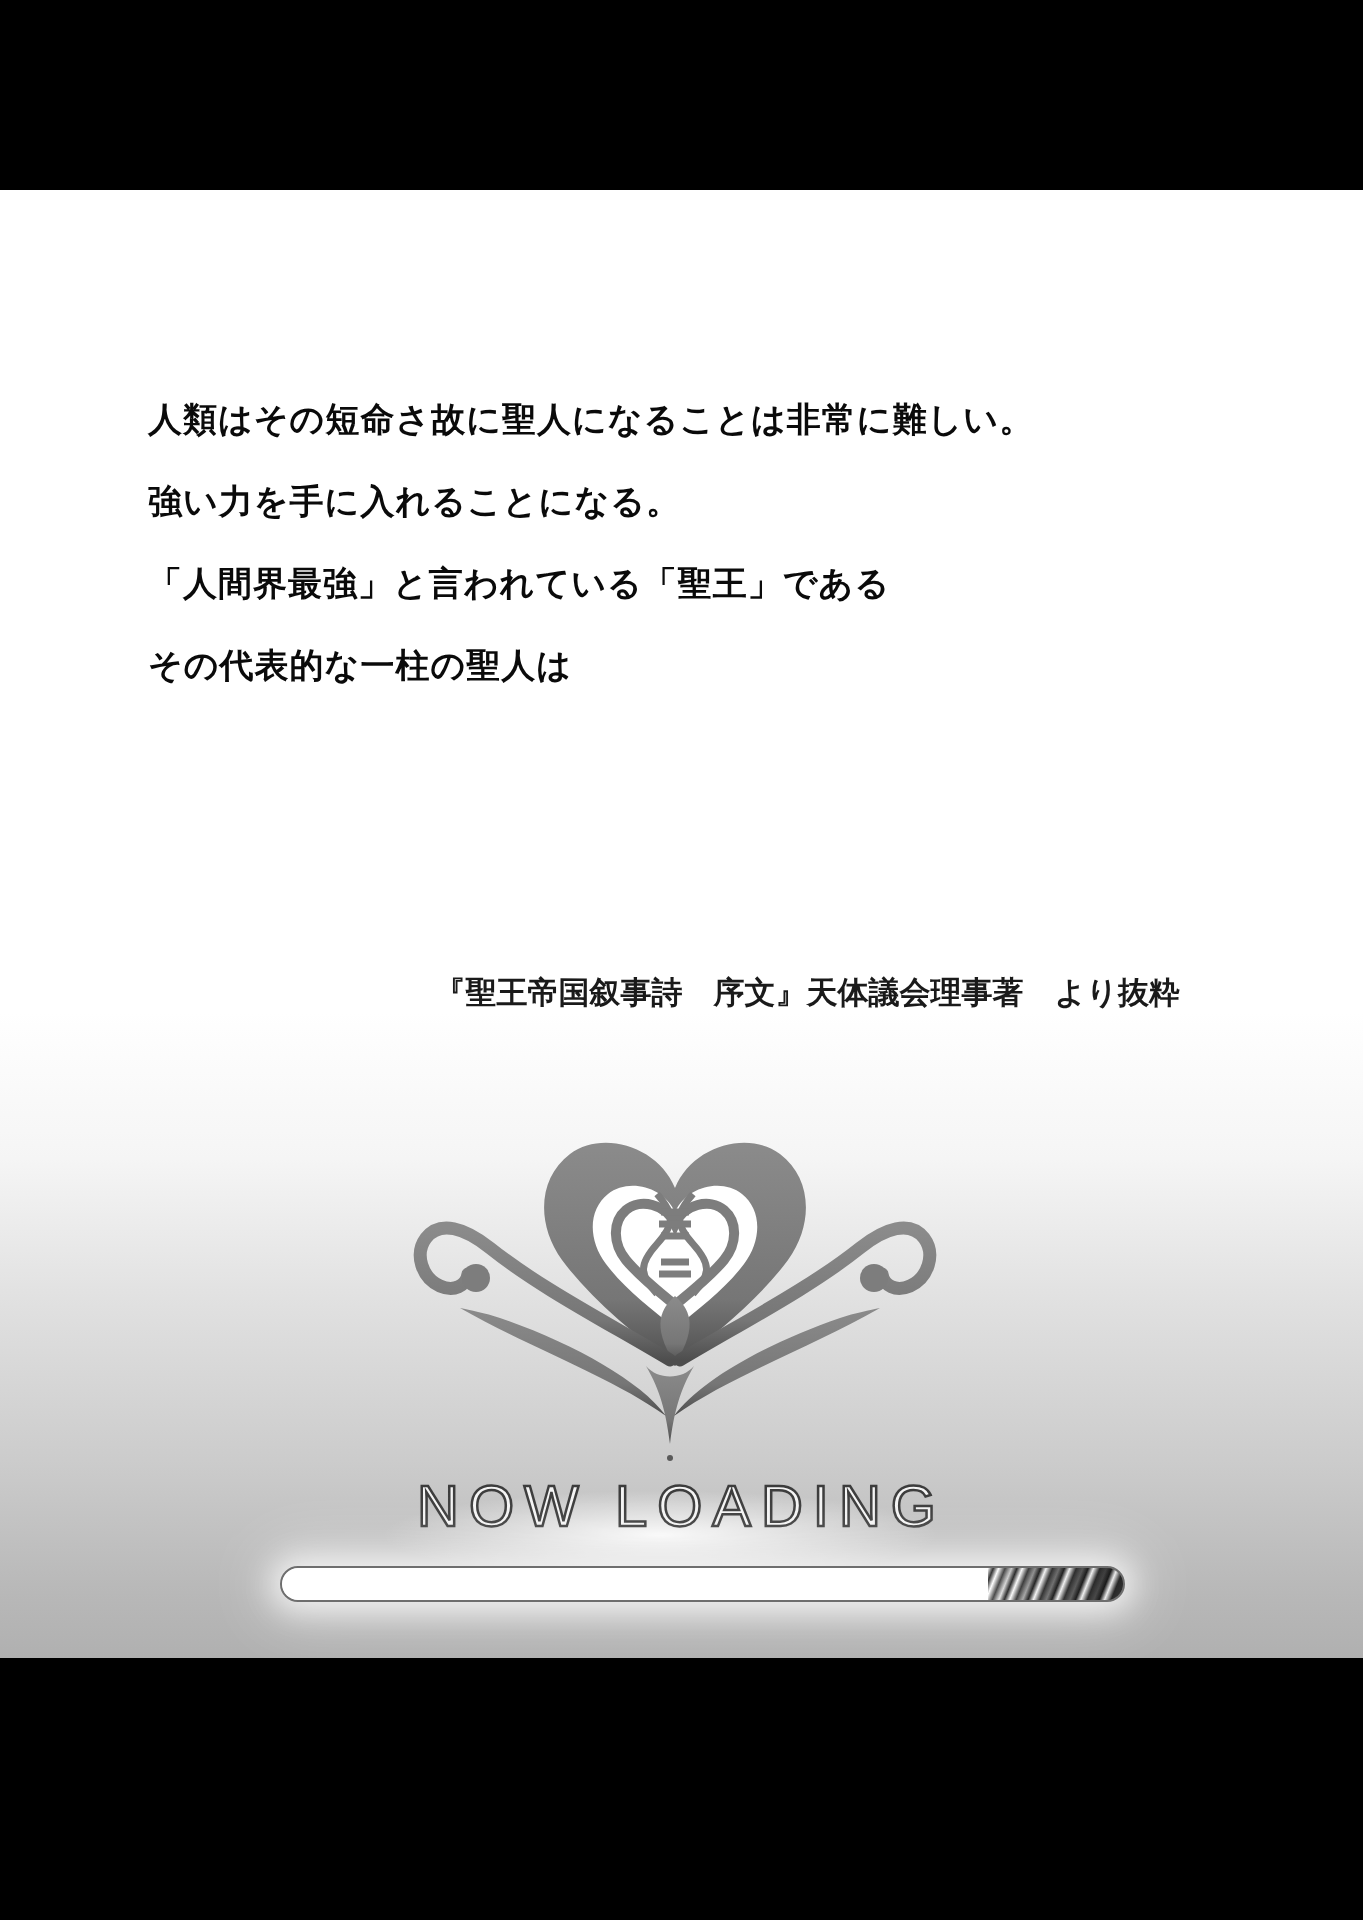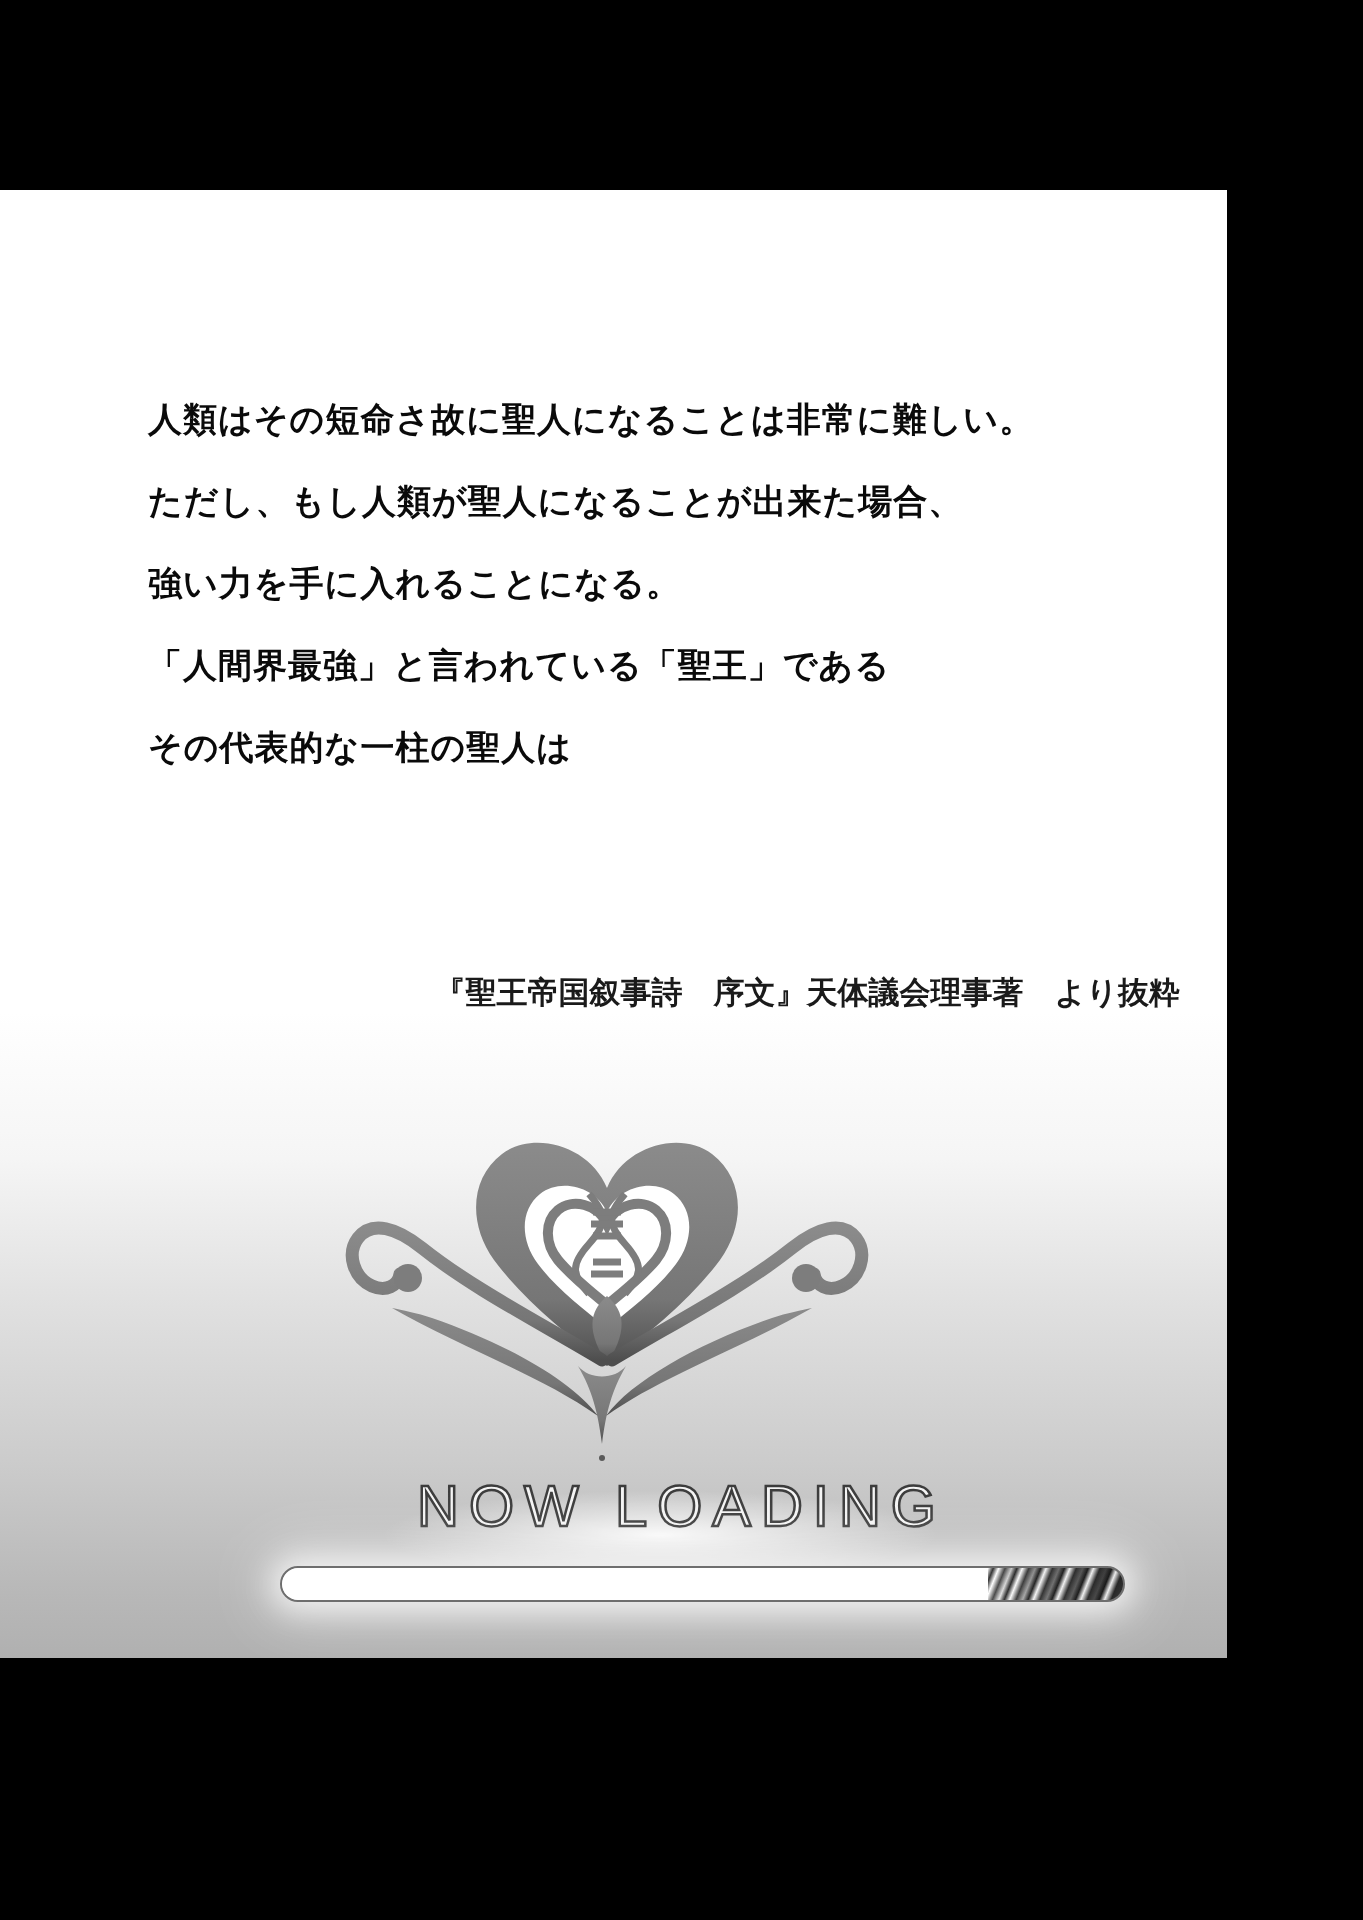--- a/index.html
+++ b/index.html
@@ -1,19 +1,19 @@
 <!DOCTYPE html>
 <html><head>
 <meta charset="utf-8">
 <style>
   * { margin: 0; padding: 0; box-sizing: border-box; }
   html, body { background: #000; }
   .screen {
     position: relative;
-    width: 1227px;
+    width: 1363px;
     height: 1920px;
     background: #000000;
     overflow: hidden;
     font-family: "DejaVu Sans", sans-serif;
   }
   
   .panel {
     position: absolute;
     left: 0; top: 190px;
     width: 1363px; height: 1468px;
@@ -118,21 +118,20 @@
 <body>
 
 <div class="screen">
 
   <div class="letterbox-top"></div>
 
   <div class="panel">
 
     <div class="prologue" style="position:absolute; left:148px; top:188px;">
       <div class="prologue-line">人類はその短命さ故に聖人になることは非常に難しい。</div>
-      <div class="prologue-line">ただし、もし人類が聖人になることが出来た場合、</div>
       <div class="prologue-line">強い力を手に入れることになる。</div>
       <div class="prologue-line">「人間界最強」と言われている「聖王」である</div>
       <div class="prologue-line">その代表的な一柱の聖人は</div>
     </div>
 
     <div class="attribution" style="position:absolute; right:183px; top:782px;">『聖王帝国叙事詩　序文』天体議会理事著　より抜粋</div>
 
   </div>
 
   <div class="emblem-wrap">

